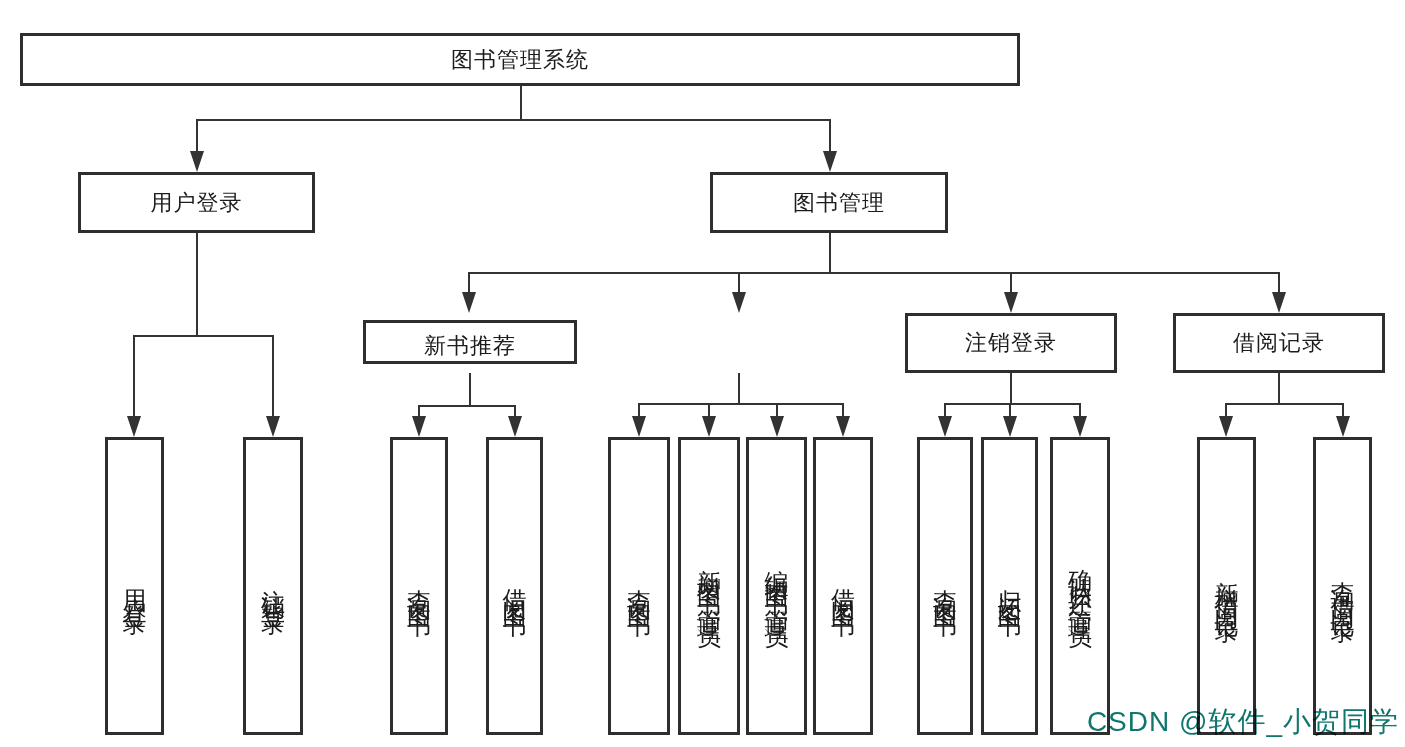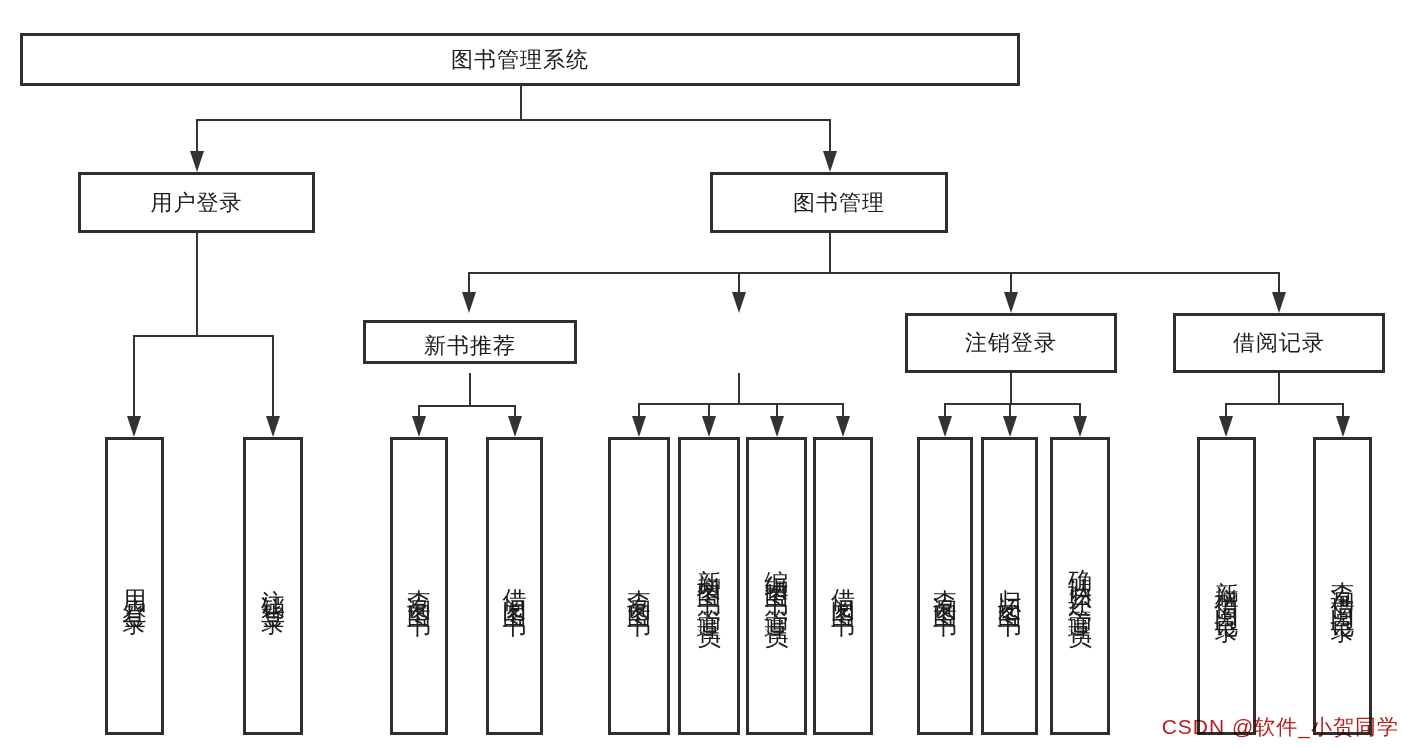--- a/index.html
+++ b/index.html
@@ -28,21 +28,21 @@
   .box.v span{
     writing-mode:vertical-rl;
     text-orientation:mixed;
     font-size:24px;
     letter-spacing:8px;
     line-height:1;
     white-space:nowrap;
   }
   .watermark{
     position:absolute;right:6px;bottom:6px;
-    font-size:21px;color:#b91c1c;
+    font-size:28px;color:#0f766e;
     letter-spacing:1px;white-space:nowrap;
     mix-blend-mode:multiply;z-index:20;
   }
 </style>
 </head>
 <body>
 
 <div id="stage">
 
   <div class="vl" style="left:520px;top:68px;height:51px;"></div>

